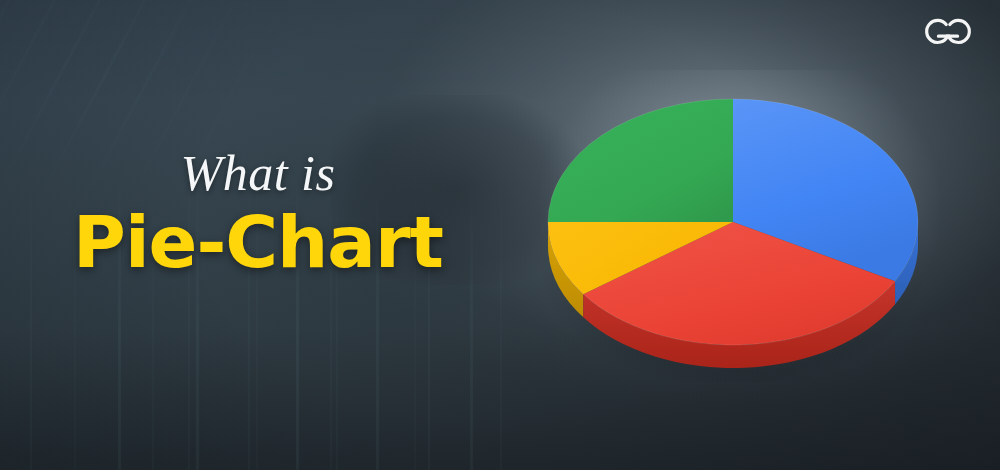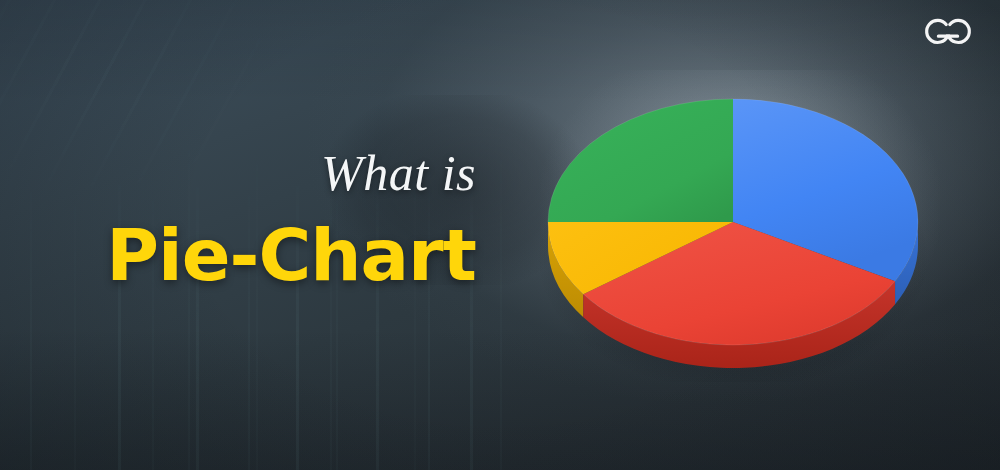--- a/index.html
+++ b/index.html
@@ -91,38 +91,38 @@
     left: 330px;
     top: 95px;
     width: 250px;
     height: 190px;
     background: radial-gradient(ellipse at 50% 50%, rgba(22,28,33,0.45) 0%, rgba(22,28,33,0.22) 55%, rgba(0,0,0,0) 78%);
   }
 
   
   .headline {
     position: absolute;
-    left: 56px;
+    left: 48px;
     top: 148px;
     width: 420px;
-    text-align: right;
+    text-align: center;
     line-height: 1;
   }
   .headline-what {
     display: block;
     font-family: "Liberation Serif", "DejaVu Serif", serif;
     font-style: italic;
     font-size: 50px;
     color: #f4f6f7;
     letter-spacing: 0.5px;
     text-shadow: 0 2px 6px rgba(0,0,0,0.45);
   }
   .headline-main {
     display: block;
-    margin-top: 21px;
+    margin-top: 8px;
     font-family: "DejaVu Sans", "Liberation Sans", sans-serif;
     font-weight: 700;
     font-size: 72px;
     letter-spacing: -1px;
     color: #FFD60A;
     text-shadow: 0 3px 8px rgba(0,0,0,0.42);
   }
 
   
   .logo {

